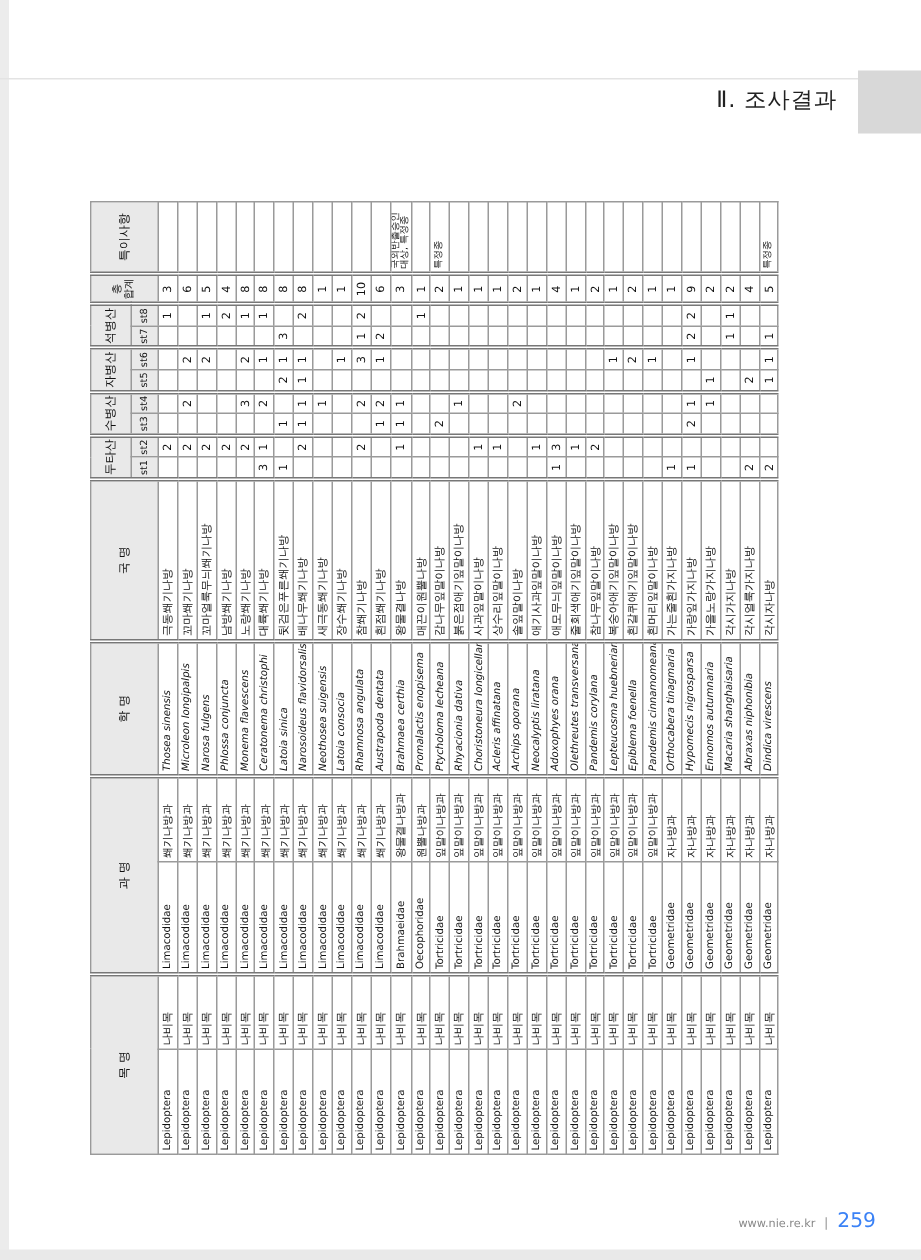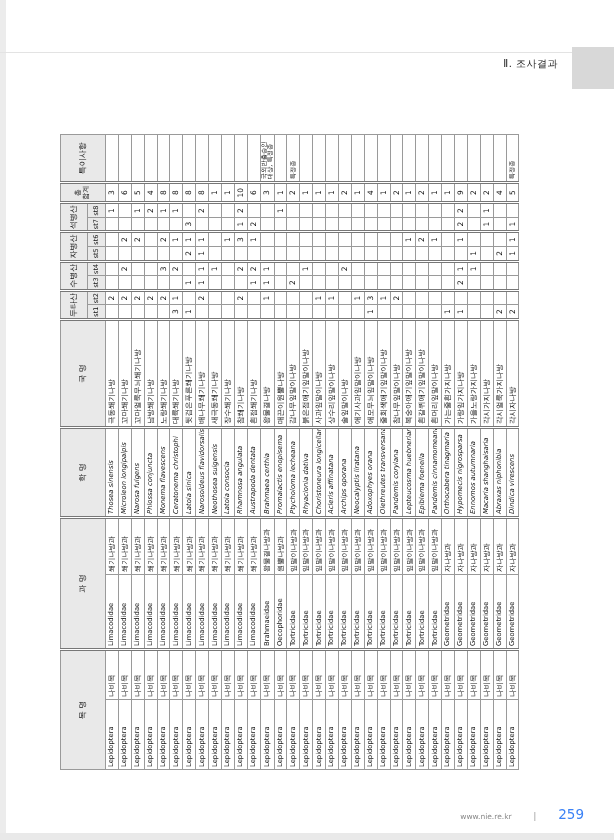--- a/index.html
+++ b/index.html
@@ -4,26 +4,26 @@
 <style>
   html,body{margin:0;padding:0;}
   body{
     width:614px;height:840px;position:relative;overflow:hidden;
     background:#ffffff;font-family:"DejaVu Sans","Liberation Sans",sans-serif;
   }
   .edge-left{position:absolute;left:0;top:0;width:6px;height:840px;background:#ececec;}
   .edge-bottom{position:absolute;left:0;top:833px;width:614px;height:7px;background:#e9e9e9;}
   .edge-topline{position:absolute;left:0;top:52px;width:614px;height:1px;background:#e3e3e3;}
   .chapter-title{
-    position:absolute;top:57px;right:56px;font-size:10px;color:#222;
+    position:absolute;top:57px;right:56px;font-size:15px;color:#222;
     letter-spacing:0.5px;
     margin-left:26px;
   }
   .chapter-tab{position:absolute;top:47px;right:0;width:42px;height:42px;background:#d8d8d8;}
-  .footer{position:absolute;right:30px;top:806px;display:flex;align-items:baseline;gap:22px;}
+  .footer{position:absolute;right:30px;top:806px;display:flex;align-items:baseline;gap:6px;}
   .footer-url{font-size:7.5px;color:#888;}
   .footer-sep{font-size:9px;color:#aaa;}
   .footer-page{font-size:13.5px;color:#3b82f6;}
 
   
   .rot-wrap{
     position:absolute;left:60px;top:770px;width:635px;height:458px;
     transform:rotate(-90deg);transform-origin:0 0;
   }
   table.survey{

